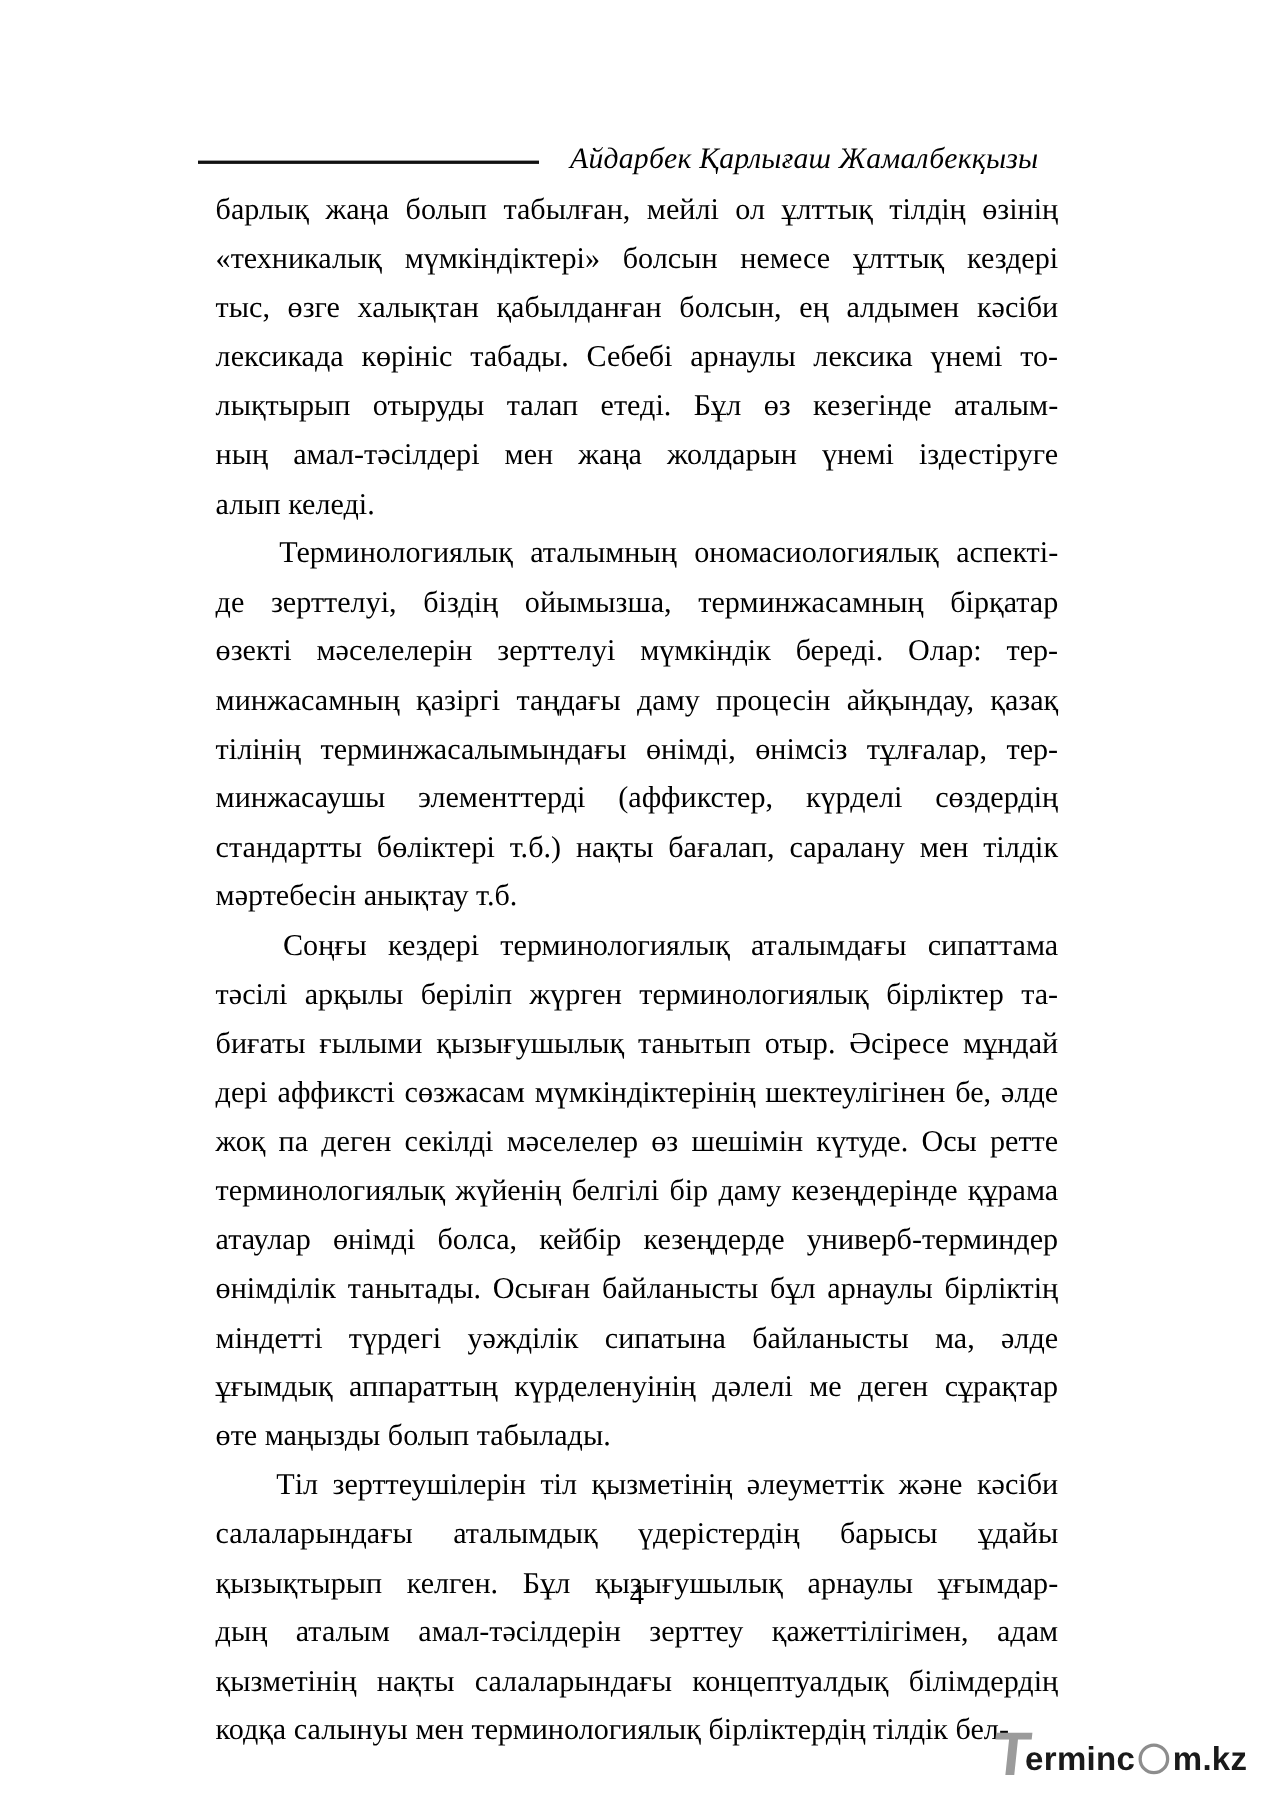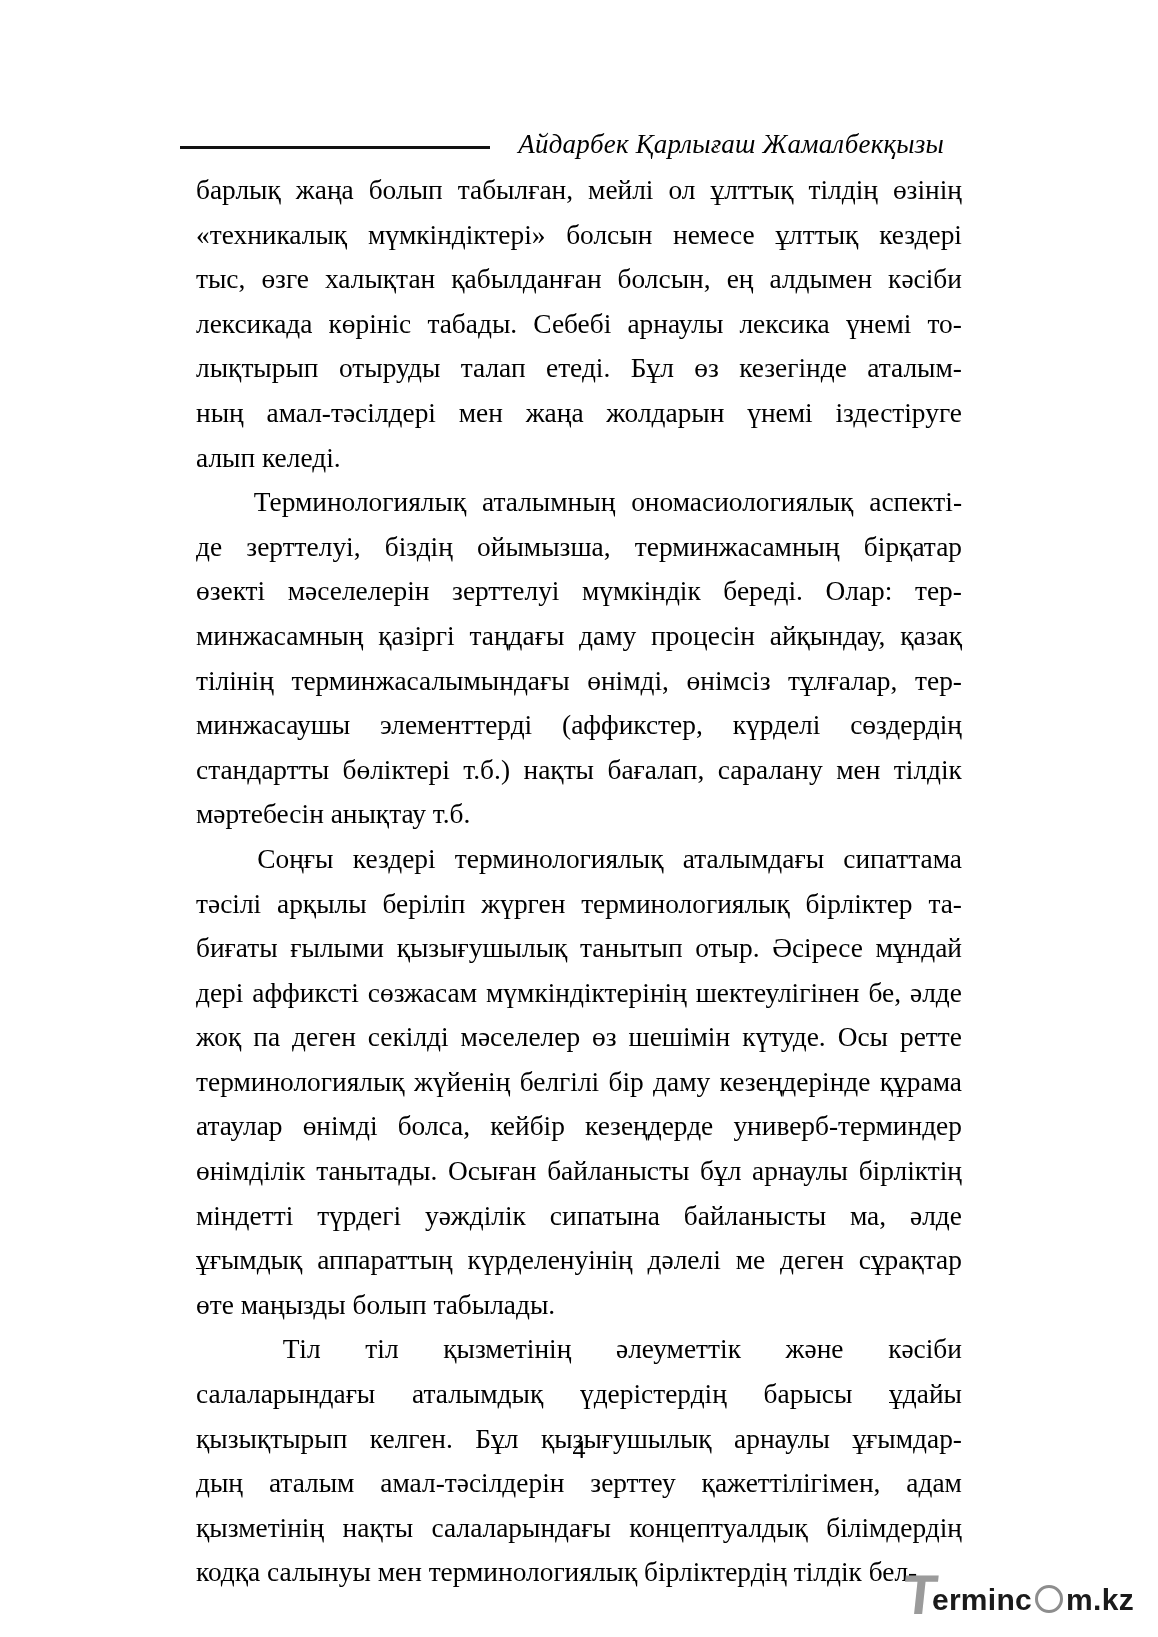--- a/index.html
+++ b/index.html
@@ -355,20 +355,21 @@
           <span>ме</span>
           <span>деген</span>
           <span>сұрақтар</span>
         </div>
         <div class="ln">өте маңызды болып табылады.</div>
       </div>
     <div class="para" id="p4">
         <div class="ln j">
           <span class="indent-box"></span>
           <span>Тіл</span>
+          <span>зерттеушілерін</span>
           <span>тіл</span>
           <span>қызметінің</span>
           <span>әлеуметтік</span>
           <span>және</span>
           <span>кәсіби</span>
         </div>
         <div class="ln j">
           <span>салаларындағы</span>
           <span>аталымдық</span>
           <span>үдерістердің</span>

